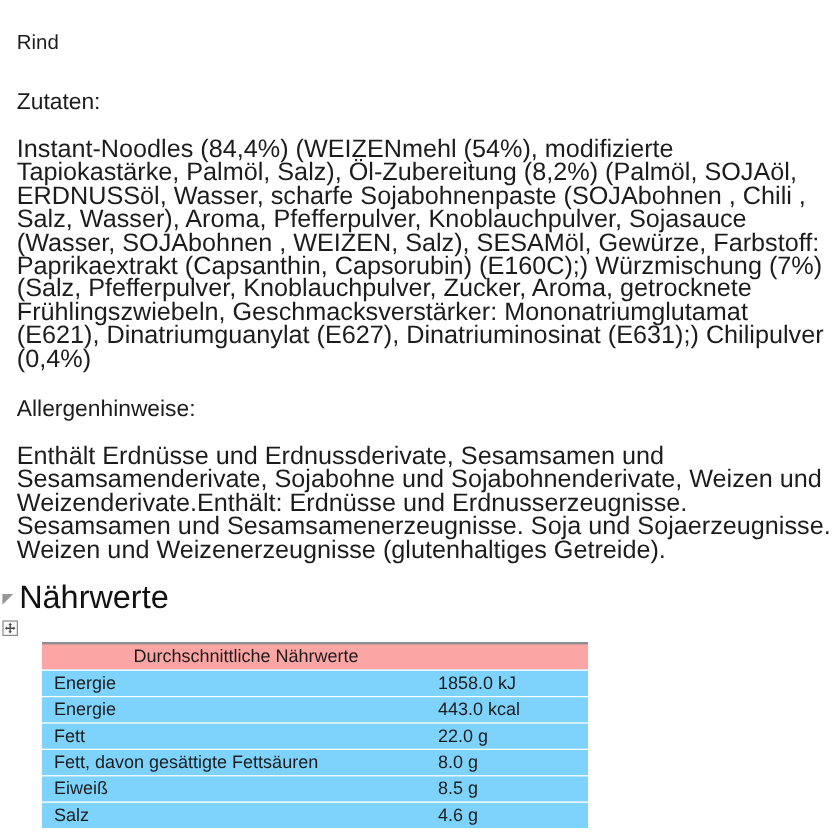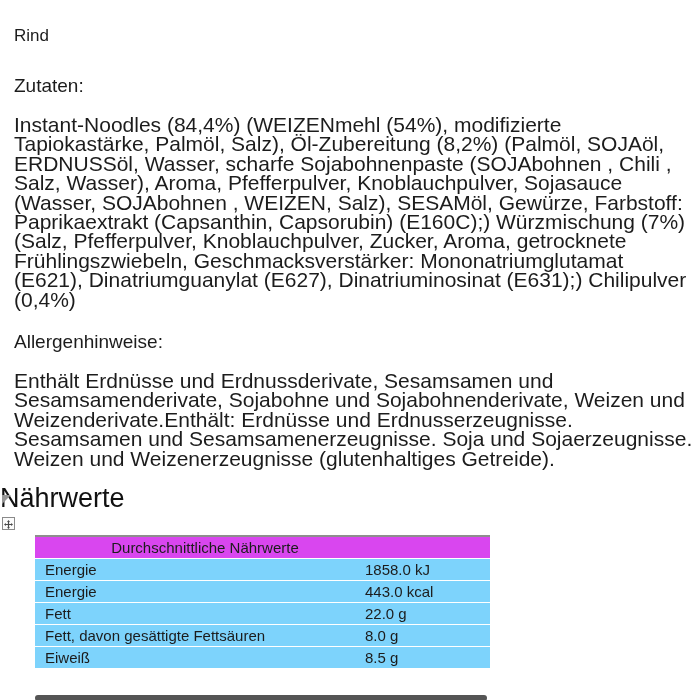--- a/index.html
+++ b/index.html
@@ -4,35 +4,35 @@
 <style>
   * { margin:0; padding:0; box-sizing:border-box; }
   html,body { width:700px; height:700px; background:#ffffff; overflow:hidden;
     font-family:"Liberation Sans", sans-serif; color:#1c1c1c; }
 
   .product-name { font-size:17px; line-height:20px; margin:26px 5px 0 14px; }
   .sec-heading  { font-size:19px; line-height:24px; font-weight:400; margin:28px 5px 0 14px; }
   .sec-heading.allergens { margin-top:21px; }
   .body-text    { font-size:21px; line-height:19.4px; margin:17px 0 0 14px; width:681px; }
 
-  .nutri-heading-wrap { position:relative; margin:14px 0 0 0; padding-left:0; }
+  .nutri-heading-wrap { position:relative; margin:14px 0 0 0; padding-left:16px; }
   .nutri-heading { font-size:27px; line-height:32px; font-weight:400; color:#111; }
   .collapse-triangle { position:absolute; left:2px; top:13px; width:0; height:0;
     border-top:9px solid #979797; border-right:9px solid transparent; }
 
   .move-handle { width:13px; height:13px; margin:3px 0 0 2px; border:1px solid #8a8a8a;
     background:#fbfbfb; display:flex; align-items:center; justify-content:center; }
 
   table.ntable { border-collapse:collapse; margin:5px 0 0 35px; width:455px;
     font-size:15px; color:#1c1c1c; table-layout:fixed; }
   table.ntable td { height:22px; padding:1px 0 1px 10px; vertical-align:middle; }
   table.ntable td.col-label { width:330px; }
   table.ntable td.col-value { width:125px; padding-left:0; }
   table.ntable tr { background:#7dd3fc; border-bottom:1px solid #ffffff; }
-  table.ntable tr.head-row { background:#d946ef; border-top:2px solid #8e8e8e; }
+  table.ntable tr.head-row { background:#fca5a5; border-top:2px solid #8e8e8e; }
   table.ntable tr.head-row td { text-align:center; }
 
   .bottom-scrollbar { margin:26px 0 0 35px; width:452px; height:6px;
     background:#555555; border-radius:3px; }
 </style>
 </head>
 <body>
 
 <p class="product-name">Rind</p>
 
@@ -74,16 +74,20 @@
       <td class="col-value">22.0 g</td>
     </tr>
     <tr>
       <td class="col-label">Fett, davon gesättigte Fettsäuren</td>
       <td class="col-value">8.0 g</td>
     </tr>
     <tr>
       <td class="col-label">Eiweiß</td>
       <td class="col-value">8.5 g</td>
     </tr>
+    <tr>
+      <td class="col-label">Salz</td>
+      <td class="col-value">4.6 g</td>
+    </tr>
   </tbody>
 </table>
 
 <div class="bottom-scrollbar"></div>
 
 </body></html>

